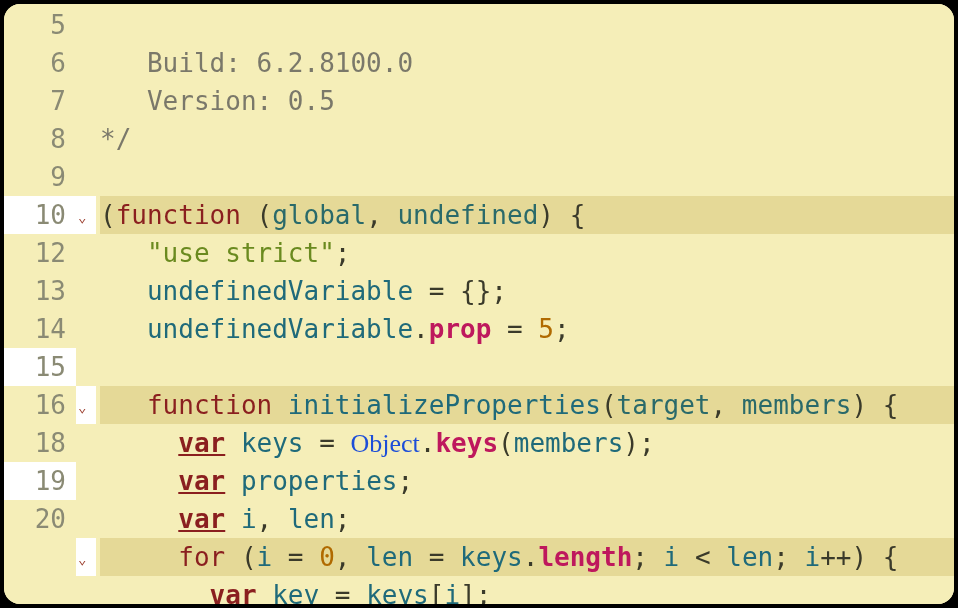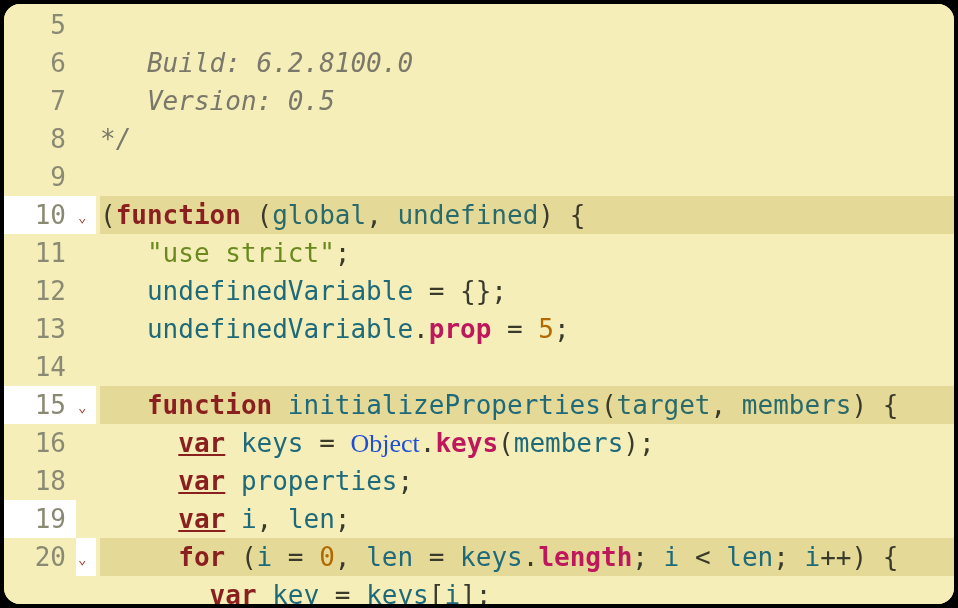--- a/index.html
+++ b/index.html
@@ -48,23 +48,23 @@
     white-space: pre;
     color: #3a3a2a;
     background: #f5eeb8;
     overflow: hidden;
   }
   .code .line { height: 38px; }
   .hl-row { background: #e5d997; }
   .gutter .hl-row, .fold-col .hl-row { background: #ffffff; }
 
   
-  .c-comment { color: #7a786a; font-style: italic; }
+  .c-comment { color: #7a786a; }
   .c-paren   { color: #3a3a2a; }
-  .c-kw      { color: #8a1f1f; font-weight: bold; }
+  .c-kw      { color: #8a1f1f; font-weight: normal; }
   .c-kw2     { color: #8a1f1f; font-weight: bold; text-decoration: underline; }
   .c-fn      { color: #1f6a7a; }
   .c-var     { color: #1f6a7a; }
   .c-param   { color: #2a6a6a; }
   .c-str     { color: #6a8a1f; }
   .c-num     { color: #b06a00; }
   .c-op      { color: #3a3a2a; }
   .c-prop    { color: #be185d; font-weight: bold; }
   .c-obj     { color: #1d4ed8; font-family: Liberation Serif, serif; }
   .c-punct   { color: #3a3a2a; }
@@ -73,21 +73,20 @@
 <body>
 
 <div class="editor">
   <div class="gutter">
       <div class="ln">5</div>
       <div class="ln">6</div>
       <div class="ln">7</div>
       <div class="ln">8</div>
       <div class="ln">9</div>
       <div class="ln hl-row">10</div>
-      <div class="ln">11</div>
       <div class="ln">12</div>
       <div class="ln">13</div>
       <div class="ln">14</div>
       <div class="ln hl-row">15</div>
       <div class="ln">16</div>
       <div class="ln">18</div>
       <div class="ln hl-row">19</div>
       <div class="ln">20</div>
     </div>
   <div class="fold-col">

